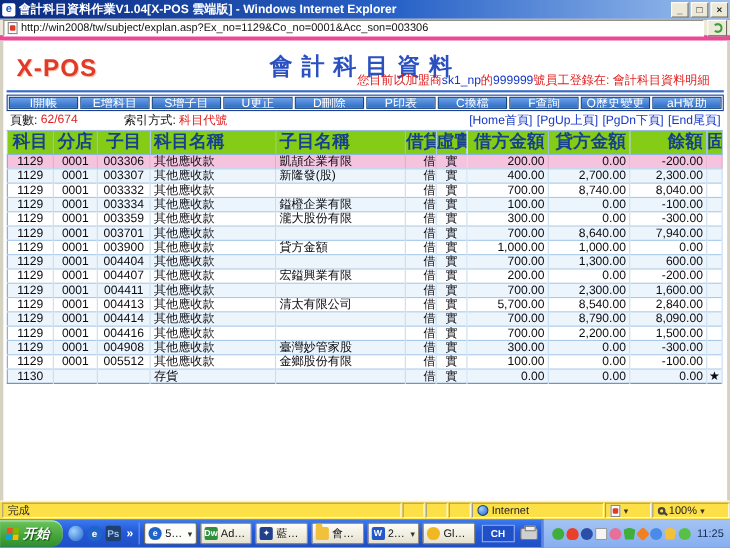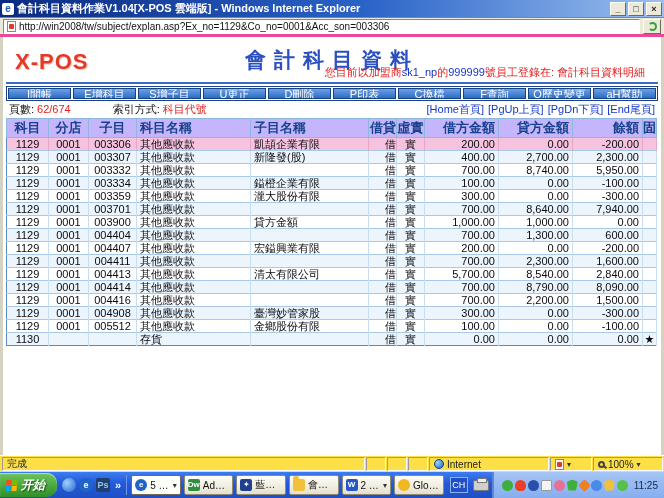--- a/index.html
+++ b/index.html
@@ -11,21 +11,21 @@
     display:flex; align-items:center; padding:0 2px; border-bottom:1px solid #6b86b8; }
   .titlebar .appicon { width:12px; height:12px; background:#fff; border-radius:2px; color:#1a57c0;
     font-weight:bold; font-size:10px; line-height:12px; text-align:center; margin-right:3px; }
   .titlebar .ttext { color:#fff; font-weight:bold; font-size:11px; flex:1; white-space:nowrap; overflow:hidden; }
   .winbtns { display:flex; gap:2px; }
   .winbtn { width:16px; height:14px; background:#ece9d8; border:1px solid; border-color:#fff #6d6a5e #6d6a5e #fff;
     font-size:9px; font-weight:bold; text-align:center; line-height:12px; color:#222; }
 
   
   .addressbar { height:19px; background:#ece9d8; display:flex; align-items:center; padding:1px 3px; gap:3px;
-    border-bottom:3px solid #ec4899; }
+    border-bottom:5px solid #ec4899; }
   .urlbox { flex:1; height:15px; background:#fff; border:1px solid; border-color:#8a8774 #fff #fff #8a8774;
     display:flex; align-items:center; padding:0 3px; gap:3px; }
   .pageicon { width:9px; height:11px; background:#fff; border:1px solid #888; position:relative; flex:none; }
   .pageicon::after { content:""; position:absolute; left:1px; top:2px; width:5px; height:5px; background:#e23a28; border-radius:1px; }
   .urltext { font-size:10px; color:#111; white-space:nowrap; overflow:hidden; }
   .gobtn { width:18px; height:15px; background:#ece9d8; border:1px solid; border-color:#fff #6d6a5e #6d6a5e #fff;
     display:flex; align-items:center; justify-content:center; }
   .goicon { width:9px; height:9px; border:2px solid #3aa03c; border-radius:50%; border-left-color:transparent; }
 
   
@@ -46,21 +46,21 @@
   .pagebar { display:flex; align-items:center; height:16px; padding:0 6px; font-size:11px; }
   .pb-label { color:#111; }
   .pb-value { color:#e02020; margin-left:3px; }
   .pb-gap { width:42px; }
   .pagebar .spacer { flex:1; }
   .navlink { color:#1437c8; margin-left:4px; cursor:pointer;margin-top:28px; }
 
   
   .tablewrap { margin:1px 3px 0 3px; overflow:hidden; }
   table.acct { border-collapse:collapse; table-layout:fixed; width:650px; border:1px solid #5a8ac6; }
-  table.acct th { background:#c4b5fd; color:#17418c; font-weight:bold; font-size:13px; height:14px;
+  table.acct th { background:#84cc16; color:#17418c; font-weight:bold; font-size:16px; height:14px;
     border:1px solid #8fb6dd; white-space:nowrap; overflow:hidden; }
   table.acct td { font-size:11px; line-height:12px; height:13px; color:#0b0b12; border-top:1px solid #a9c9e8;
     border-right:1px solid #c6ddf2; white-space:nowrap; overflow:hidden; }
   table.acct tr:nth-child(even) td { background:#ecf4fc; }
   table.acct tr.hl td { background:#f6c3de; border-right-color:#e4a8c8; }
   .c0{width:42px;text-align:center} .c1{width:40px;text-align:center} .c2{width:48px;text-align:center}
   .c3{width:114px;text-align:left;padding-left:3px} .c4{width:118px;text-align:left;padding-left:3px}
   .c5{width:28px;text-align:right} .c6{width:28px;text-align:center}
   .c7{width:74px;text-align:right;padding-right:3px} .c8{width:74px;text-align:right;padding-right:3px}
   .c9{width:70px;text-align:right;padding-right:3px} .c10{width:14px;text-align:center;padding:0}
@@ -97,22 +97,22 @@
   .tb-icon { width:12px; height:12px; flex:none; font-size:8px; font-weight:bold; color:#fff; text-align:center; line-height:12px; border-radius:2px; }
   .tb-ie { background:#1f64c8; border-radius:50%; }
   .tb-dw { background:#2e8f3c; }
   .tb-app { background:#20408e; }
   .tb-folder { position:relative; background:#f2c13c; border-radius:1px 2px 2px 2px; }
   .tb-folder::before { content:""; position:absolute; top:-3px; left:0; width:6px; height:3px; background:#f2c13c; border-radius:2px 2px 0 0; }
   .tb-word { background:#2458c8; }
   .tb-msgr { background:#f0b820; border-radius:50%; }
   .tb-label { overflow:hidden; text-overflow:ellipsis; }
   .tb-dd { font-size:8px; color:#333; margin-left:auto; }
-  .langbox { width:18px; height:16px; background:#2050c8; border:1px solid #8fb0f0; color:#fff; font-size:9px;
-    font-weight:normal; text-align:center; line-height:14px; margin:0 2px; }
+  .langbox { width:30px; height:16px; background:#2050c8; border:1px solid #8fb0f0; color:#fff; font-size:9px;
+    font-weight:bold; text-align:center; line-height:14px; margin:0 2px; }
   .printer { width:16px; height:11px; background:#cfcfcf; border:1px solid #777; border-radius:2px; position:relative; margin:0 3px; }
   .printer::before { content:""; position:absolute; top:-3px; left:3px; width:8px; height:3px; background:#eee; border:1px solid #777; }
   .tray { height:26px; display:flex; align-items:center; gap:2px; padding:0 6px 0 8px;
     background:linear-gradient(#a5c4f4,#86aef0); border-left:2px solid #5f87d8; }
   .trayicon { width:11px; height:11px; border-radius:3px; display:inline-block; }
   [data-name="green-app-icon"]{background:#3fae3a;border-radius:50%}
   [data-name="qq-icon"]{background:#e8402a;border-radius:50% 50% 40% 40%}
   [data-name="browser-icon"]{background:#2a4fa8;border-radius:50%}
   [data-name="note-icon"]{background:#f4f4f4;border:1px solid #999;border-radius:1px}
   [data-name="pink-app-icon"]{background:#e87098;border-radius:50%}
@@ -224,21 +224,21 @@
           <tr data-name="table-row">
             <td class="c0" data-name="cell-subject-code">1129</td>
             <td class="c1" data-name="cell-branch">0001</td>
             <td class="c2" data-name="cell-sub-code">003332</td>
             <td class="c3" data-name="cell-subject-name">其他應收款</td>
             <td class="c4" data-name="cell-sub-name"></td>
             <td class="c5" data-name="cell-debit-credit">借</td>
             <td class="c6" data-name="cell-virtual-real">實</td>
             <td class="c7" data-name="cell-debit-amount">700.00</td>
             <td class="c8" data-name="cell-credit-amount">8,740.00</td>
-            <td class="c9" data-name="cell-balance">5,950.00</td>
+            <td class="c9" data-name="cell-balance">8,040.00</td>
             <td class="c10" data-name="cell-fixed"></td>
           </tr>
           <tr data-name="table-row">
             <td class="c0" data-name="cell-subject-code">1129</td>
             <td class="c1" data-name="cell-branch">0001</td>
             <td class="c2" data-name="cell-sub-code">003334</td>
             <td class="c3" data-name="cell-subject-name">其他應收款</td>
             <td class="c4" data-name="cell-sub-name">鎰橙企業有限</td>
             <td class="c5" data-name="cell-debit-credit">借</td>
             <td class="c6" data-name="cell-virtual-real">實</td>

